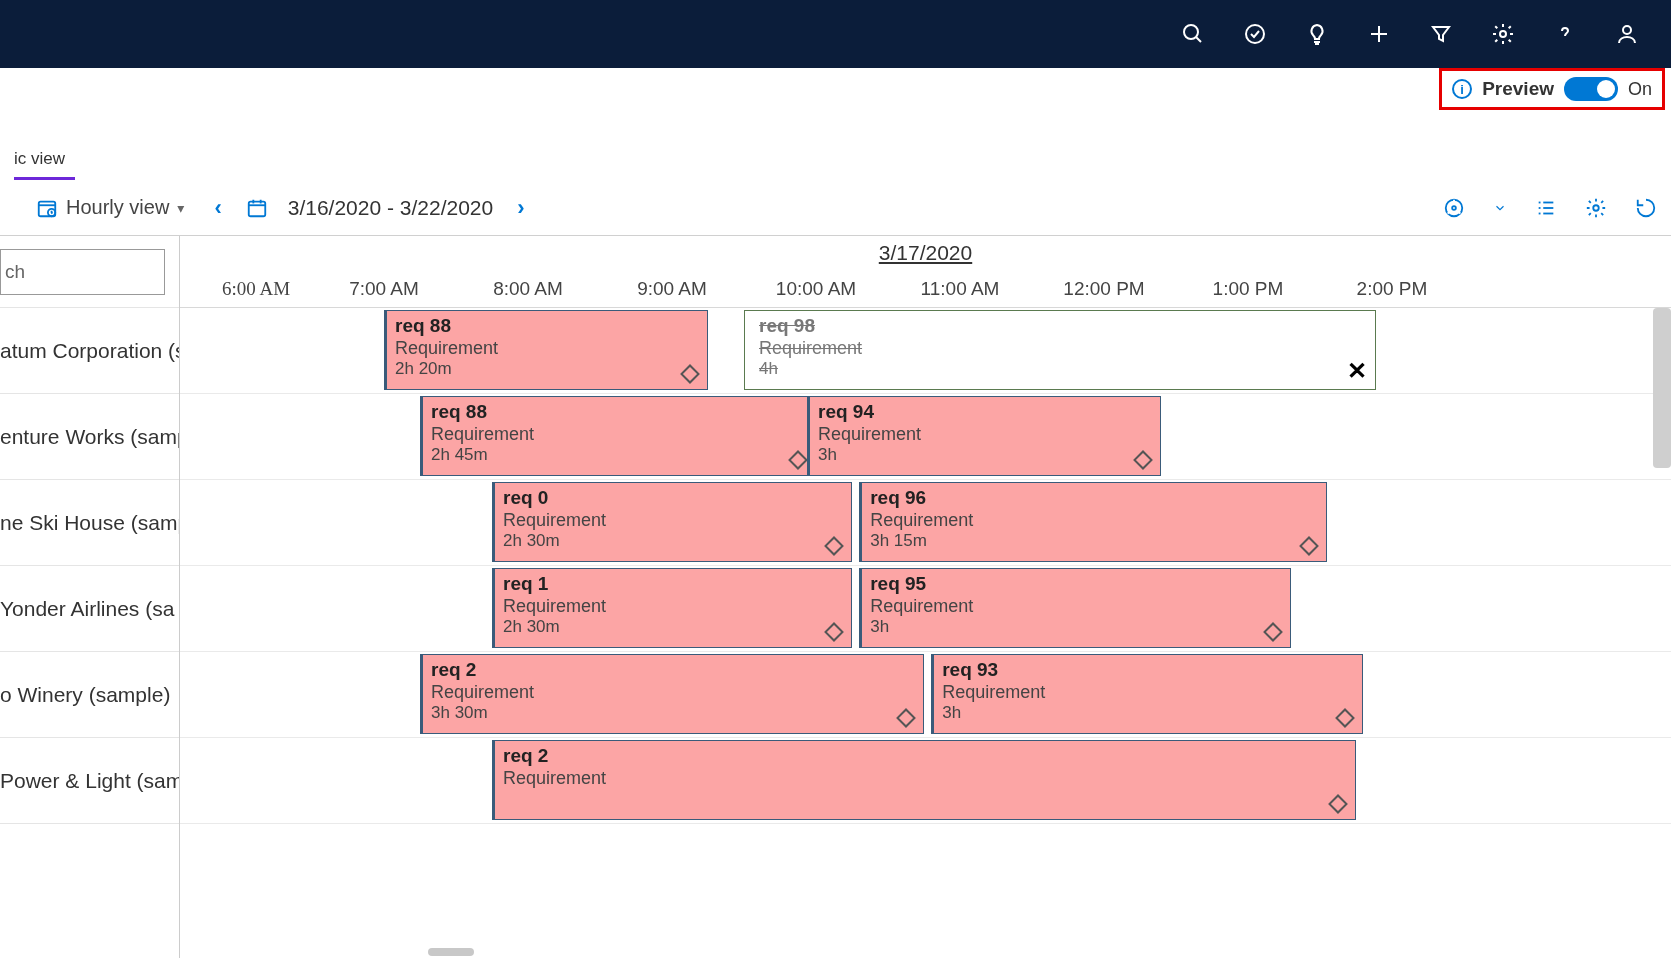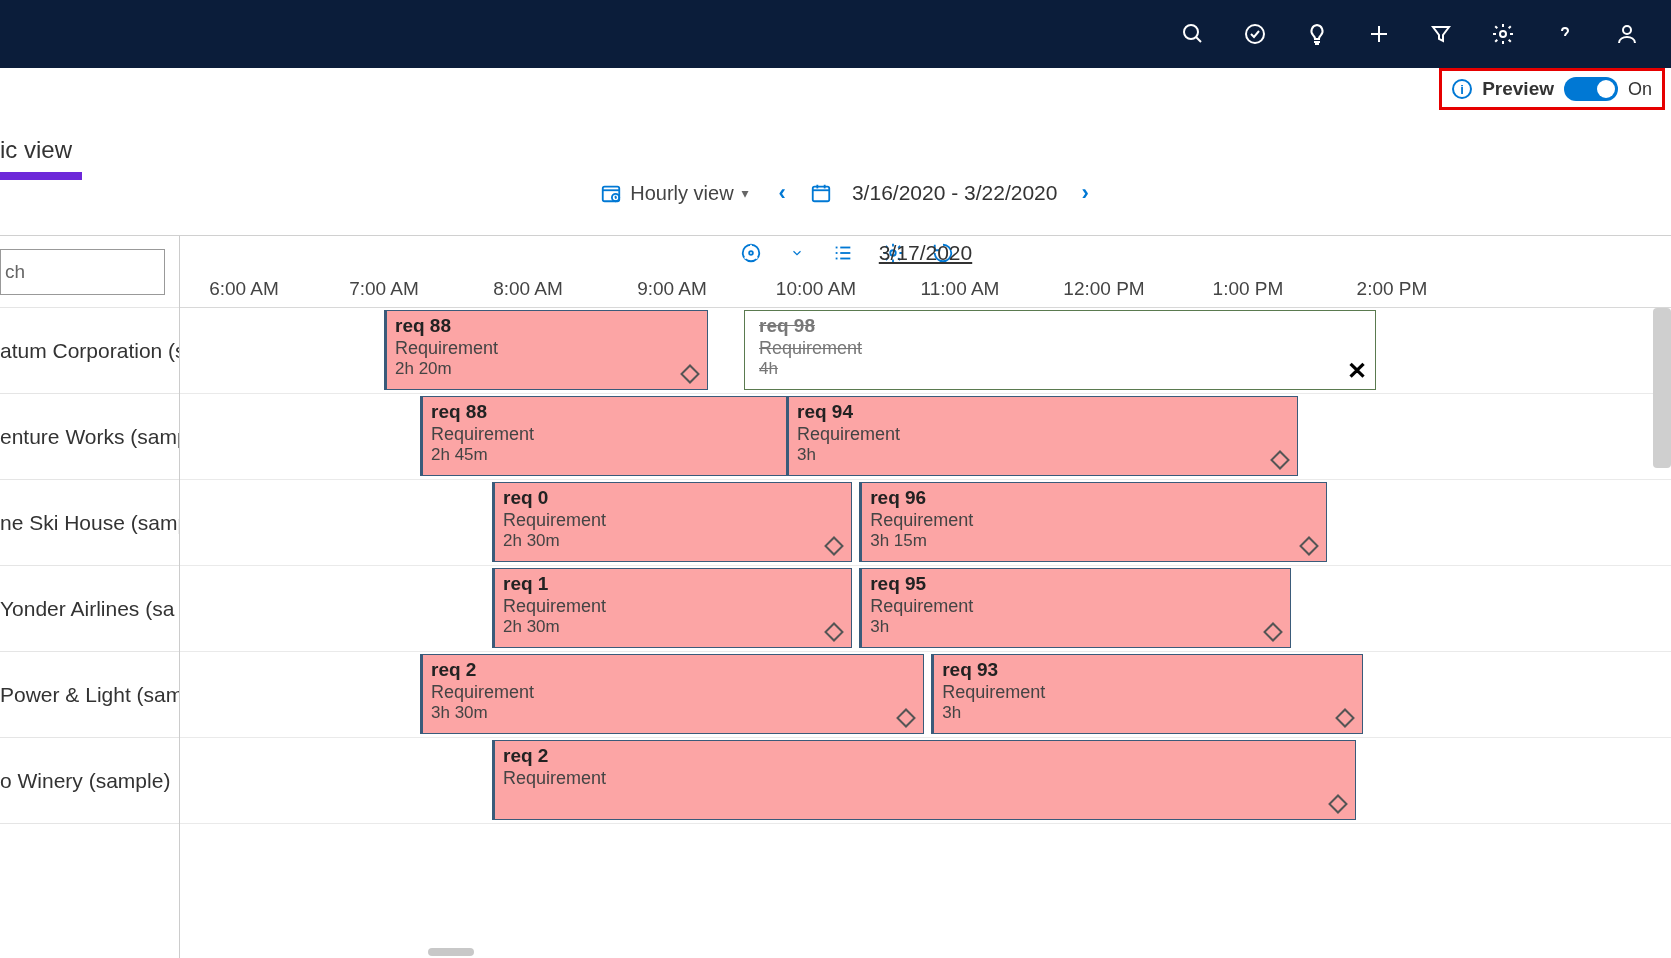--- a/index.html
+++ b/index.html
@@ -14,24 +14,24 @@
   .preview-strip { height: 42px; display: flex; justify-content: flex-end; align-items: center; padding-right: 6px; }
   .preview-box { border: 3px solid #e60000; display:flex; align-items:center; gap:10px; padding:4px 10px; height:42px; }
   .preview-box .info-icn { width:20px; height:20px; border:2px solid #0078d4; border-radius:50%; display:flex; align-items:center; justify-content:center; color:#0078d4; font-size:13px; font-weight:bold; }
   .preview-box .lbl { font-size:19px; font-weight:600; color:#333; }
   .toggle { width:54px; height:24px; background:#0078d4; border-radius:12px; position:relative; }
   .toggle .knob { width:18px; height:18px; background:#fff; border-radius:50%; position:absolute; top:3px; right:3px; }
   .preview-box .state { font-size:18px; color:#333; }
 
   
   .tabs-strip { height:70px; padding-left:0; display:flex; align-items:flex-end; }
-  .tab { font-size:24px; color:#333; padding: 0 10px 8px 0; border-bottom:8px solid #6d28d9; margin-left:0; }
-
-  
-  .toolbar { height:56px; border-bottom:1px solid #d0d0d0; display:flex; align-items:center; padding:0 14px 0 36px; gap:18px;flex-direction:column; }
+  .tab { font-size:17px; color:#333; padding: 0 10px 8px 0; border-bottom:3px solid #6d28d9; margin-left:14px; }
+
+  
+  .toolbar { height:56px; border-bottom:1px solid #d0d0d0; display:flex; align-items:center; padding:0 14px 0 36px; gap:18px; }
   .toolbar .left { display:flex; align-items:center; gap:18px; }
   .toolbar .spacer { flex:1; }
   .tb-icon { width:22px; height:22px; display:flex; align-items:center; justify-content:center; cursor:pointer; }
   .tb-icon svg { stroke:#0078d4; fill:none; stroke-width:2; }
   .view-sel { display:flex; align-items:center; gap:8px; font-size:20px; color:#444; }
   .view-sel .chev { font-size:14px; color:#666; }
   .date-range { display:flex; align-items:center; gap:20px; font-size:21px; color:#333; margin-left:8px; }
   .date-range .arrow { color:#0078d4; font-size:22px; font-weight:bold; cursor:pointer; padding:0 4px; }
   .tb-right { display:flex; align-items:center; gap:28px; }
 
@@ -200,29 +200,29 @@
 <div class="main">
   <div class="sidebar">
     <div class="search-cell">
       <input class="search-input" value="ch" style="">
     </div>
     <div id="resource-list">
         <div class="resource-row">atum Corporation (s</div>
         <div class="resource-row">enture Works (samp</div>
         <div class="resource-row">ne Ski House (samp</div>
         <div class="resource-row">Yonder Airlines (sa</div>
+        <div class="resource-row">o Winery (sample)</div>
         <div class="resource-row">Power &amp; Light (sam</div>
-        <div class="resource-row">o Winery (sample)</div>
       </div>
   </div>
 
   <div class="grid-area">
     <div class="date-header">3/17/2020</div>
     <div class="hour-header" id="hour-header">
-        <div class="hour-cell" style="left: 14px; width: 100px;">6:00 AM</div>
+        <div class="hour-cell" style="left: 26px; width: 100px; font-family: Liberation Serif, serif;">6:00 AM</div>
         <div class="hour-cell" style="left: 154px; width: 100px;">7:00 AM</div>
         <div class="hour-cell" style="left: 298px; width: 100px;">8:00 AM</div>
         <div class="hour-cell" style="left: 442px; width: 100px;">9:00 AM</div>
         <div class="hour-cell" style="left: 586px; width: 100px;">10:00 AM</div>
         <div class="hour-cell" style="left: 730px; width: 100px;">11:00 AM</div>
         <div class="hour-cell" style="left: 874px; width: 100px;">12:00 PM</div>
         <div class="hour-cell" style="left: 1018px; width: 100px;">1:00 PM</div>
         <div class="hour-cell" style="left: 1162px; width: 100px;">2:00 PM</div>
       </div>
     <div class="rows-container" id="rows-container">
@@ -240,21 +240,21 @@
             <span class="x">✕</span>
           </div>
         </div>
         <div class="grid-row">
           <div class="block" style="left: 240px; width: 396px;">
             <div class="t1">req 88</div>
             <div class="t2">Requirement</div>
             <div class="t3">2h 45m</div>
             <span class="corner-icn"><span class="diamond"></span></span>
           </div>
-          <div class="block" style="left: 606px; width: 512px;">
+          <div class="block" style="left: 627px; width: 354px;">
             <div class="t1">req 94</div>
             <div class="t2">Requirement</div>
             <div class="t3">3h</div>
             <span class="corner-icn"><span class="diamond"></span></span>
           </div>
         </div>
         <div class="grid-row">
           <div class="block" style="left: 312px; width: 360px;">
             <div class="t1">req 0</div>
             <div class="t2">Requirement</div>

